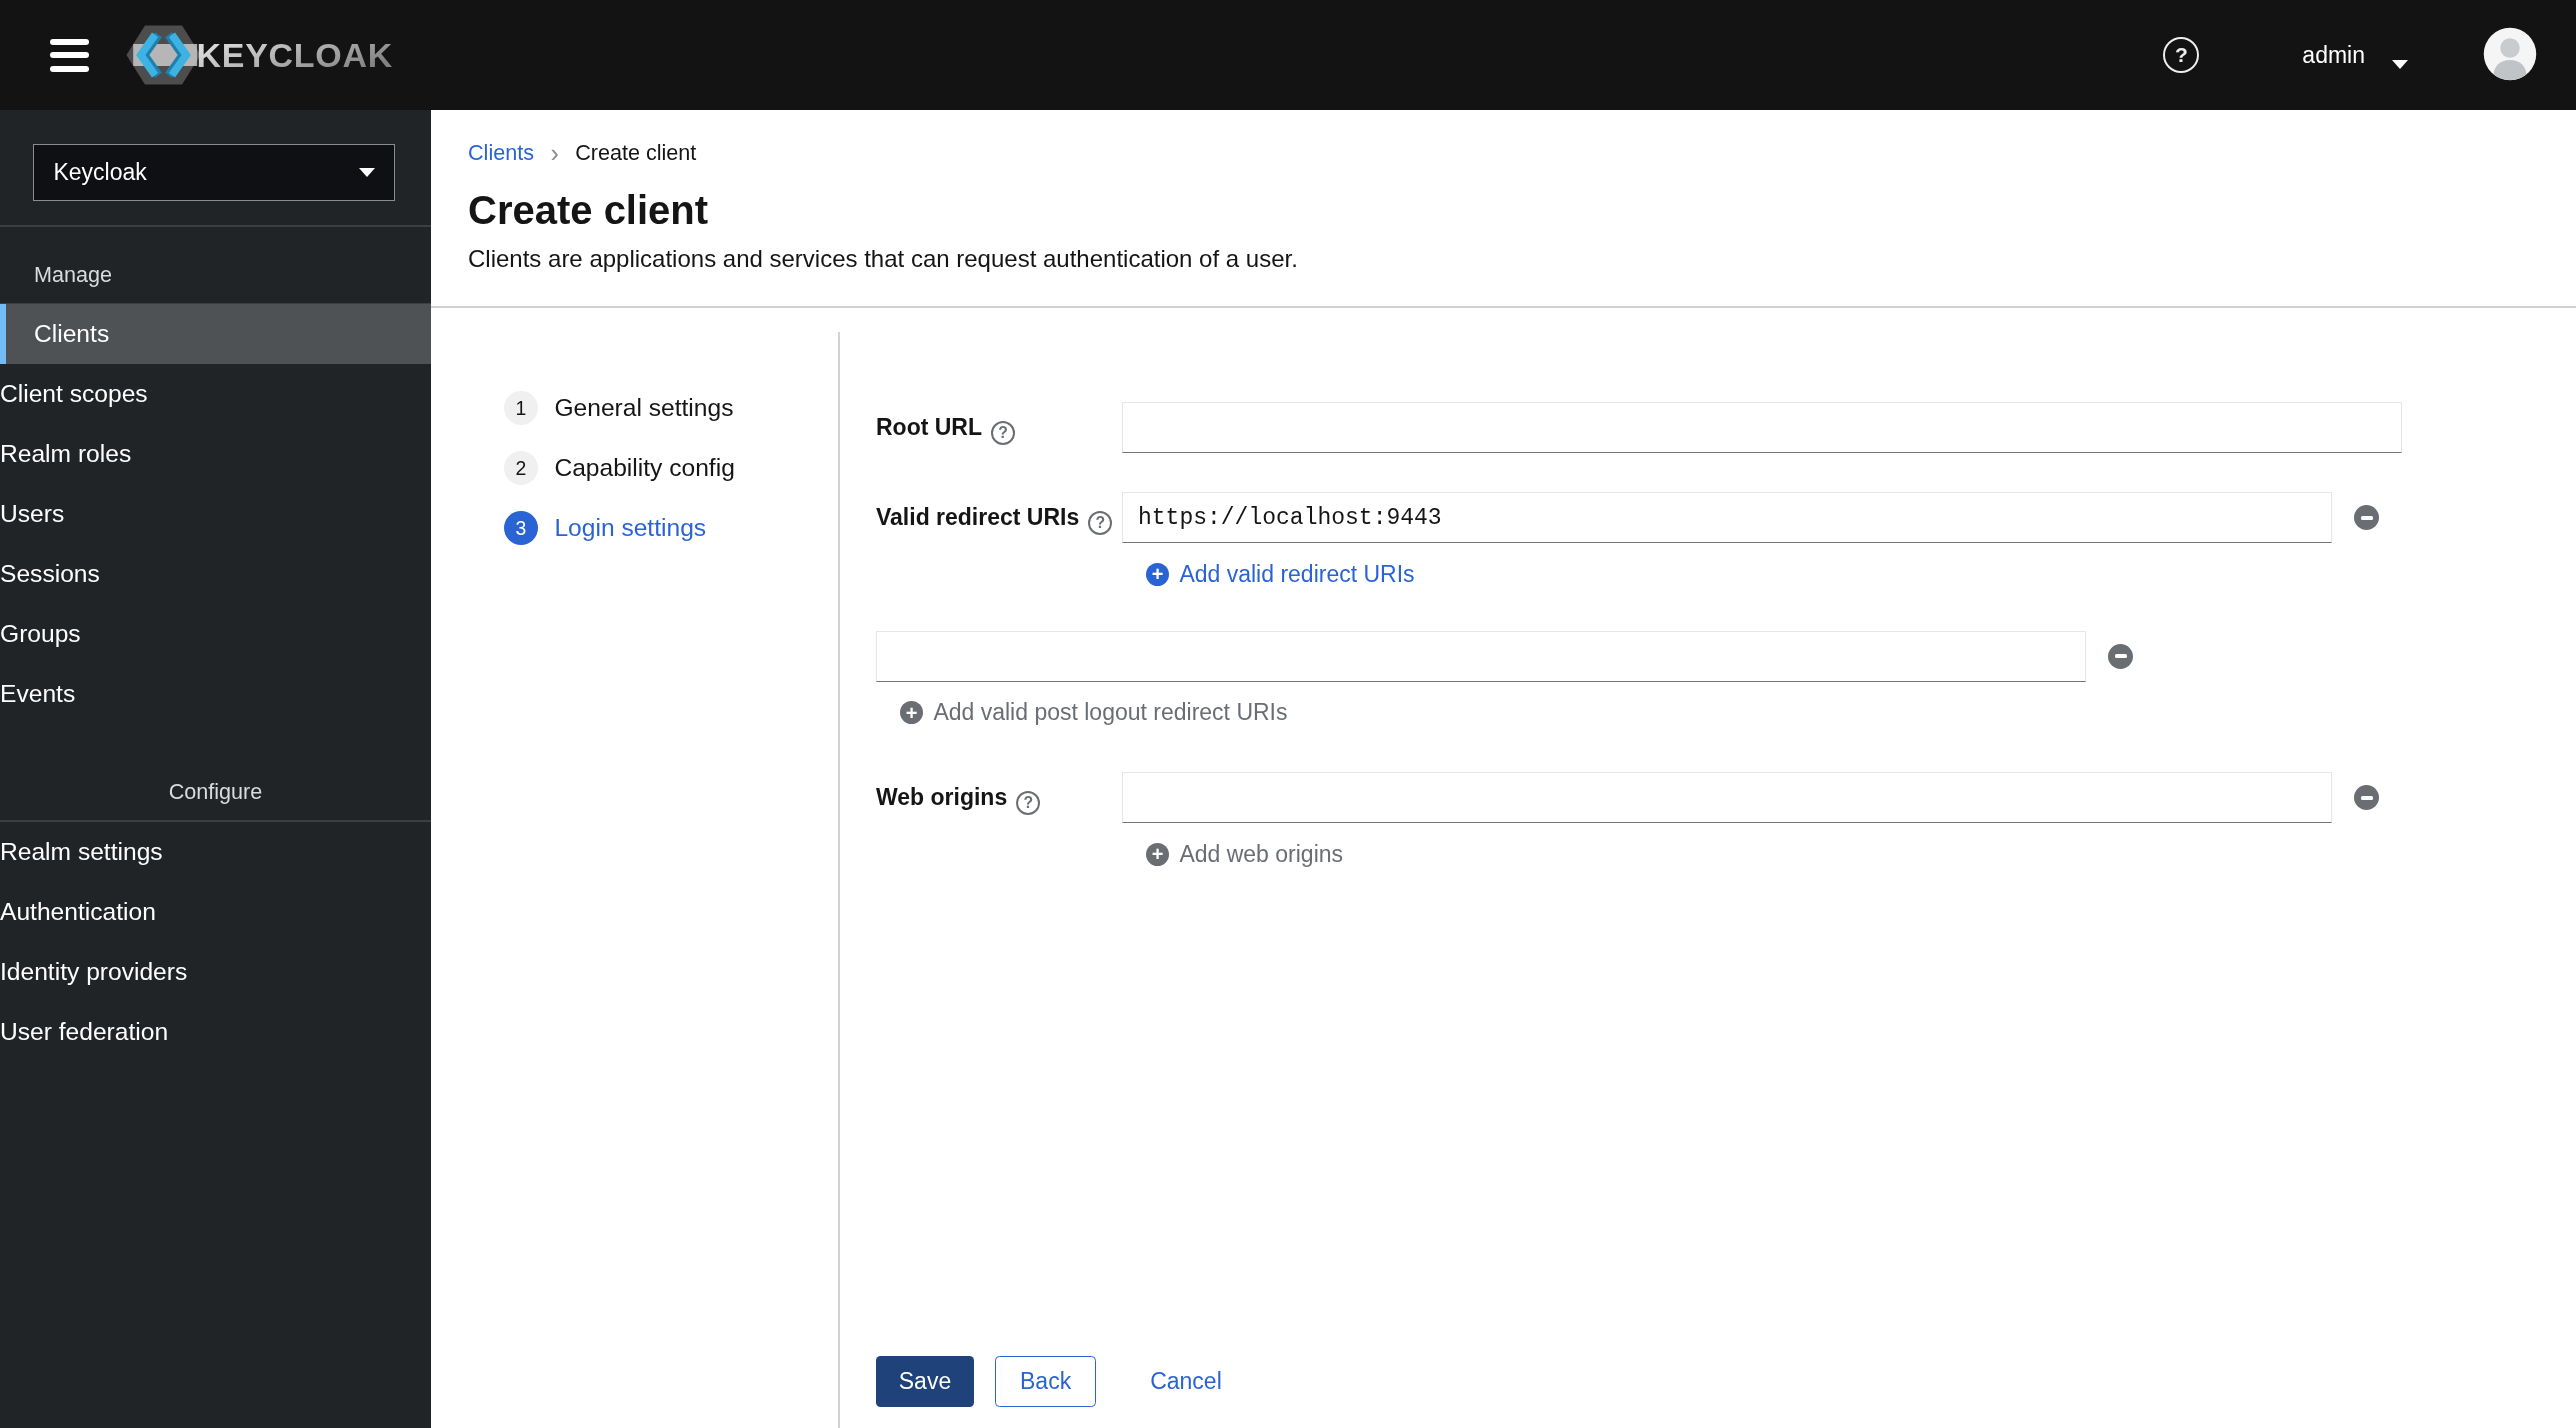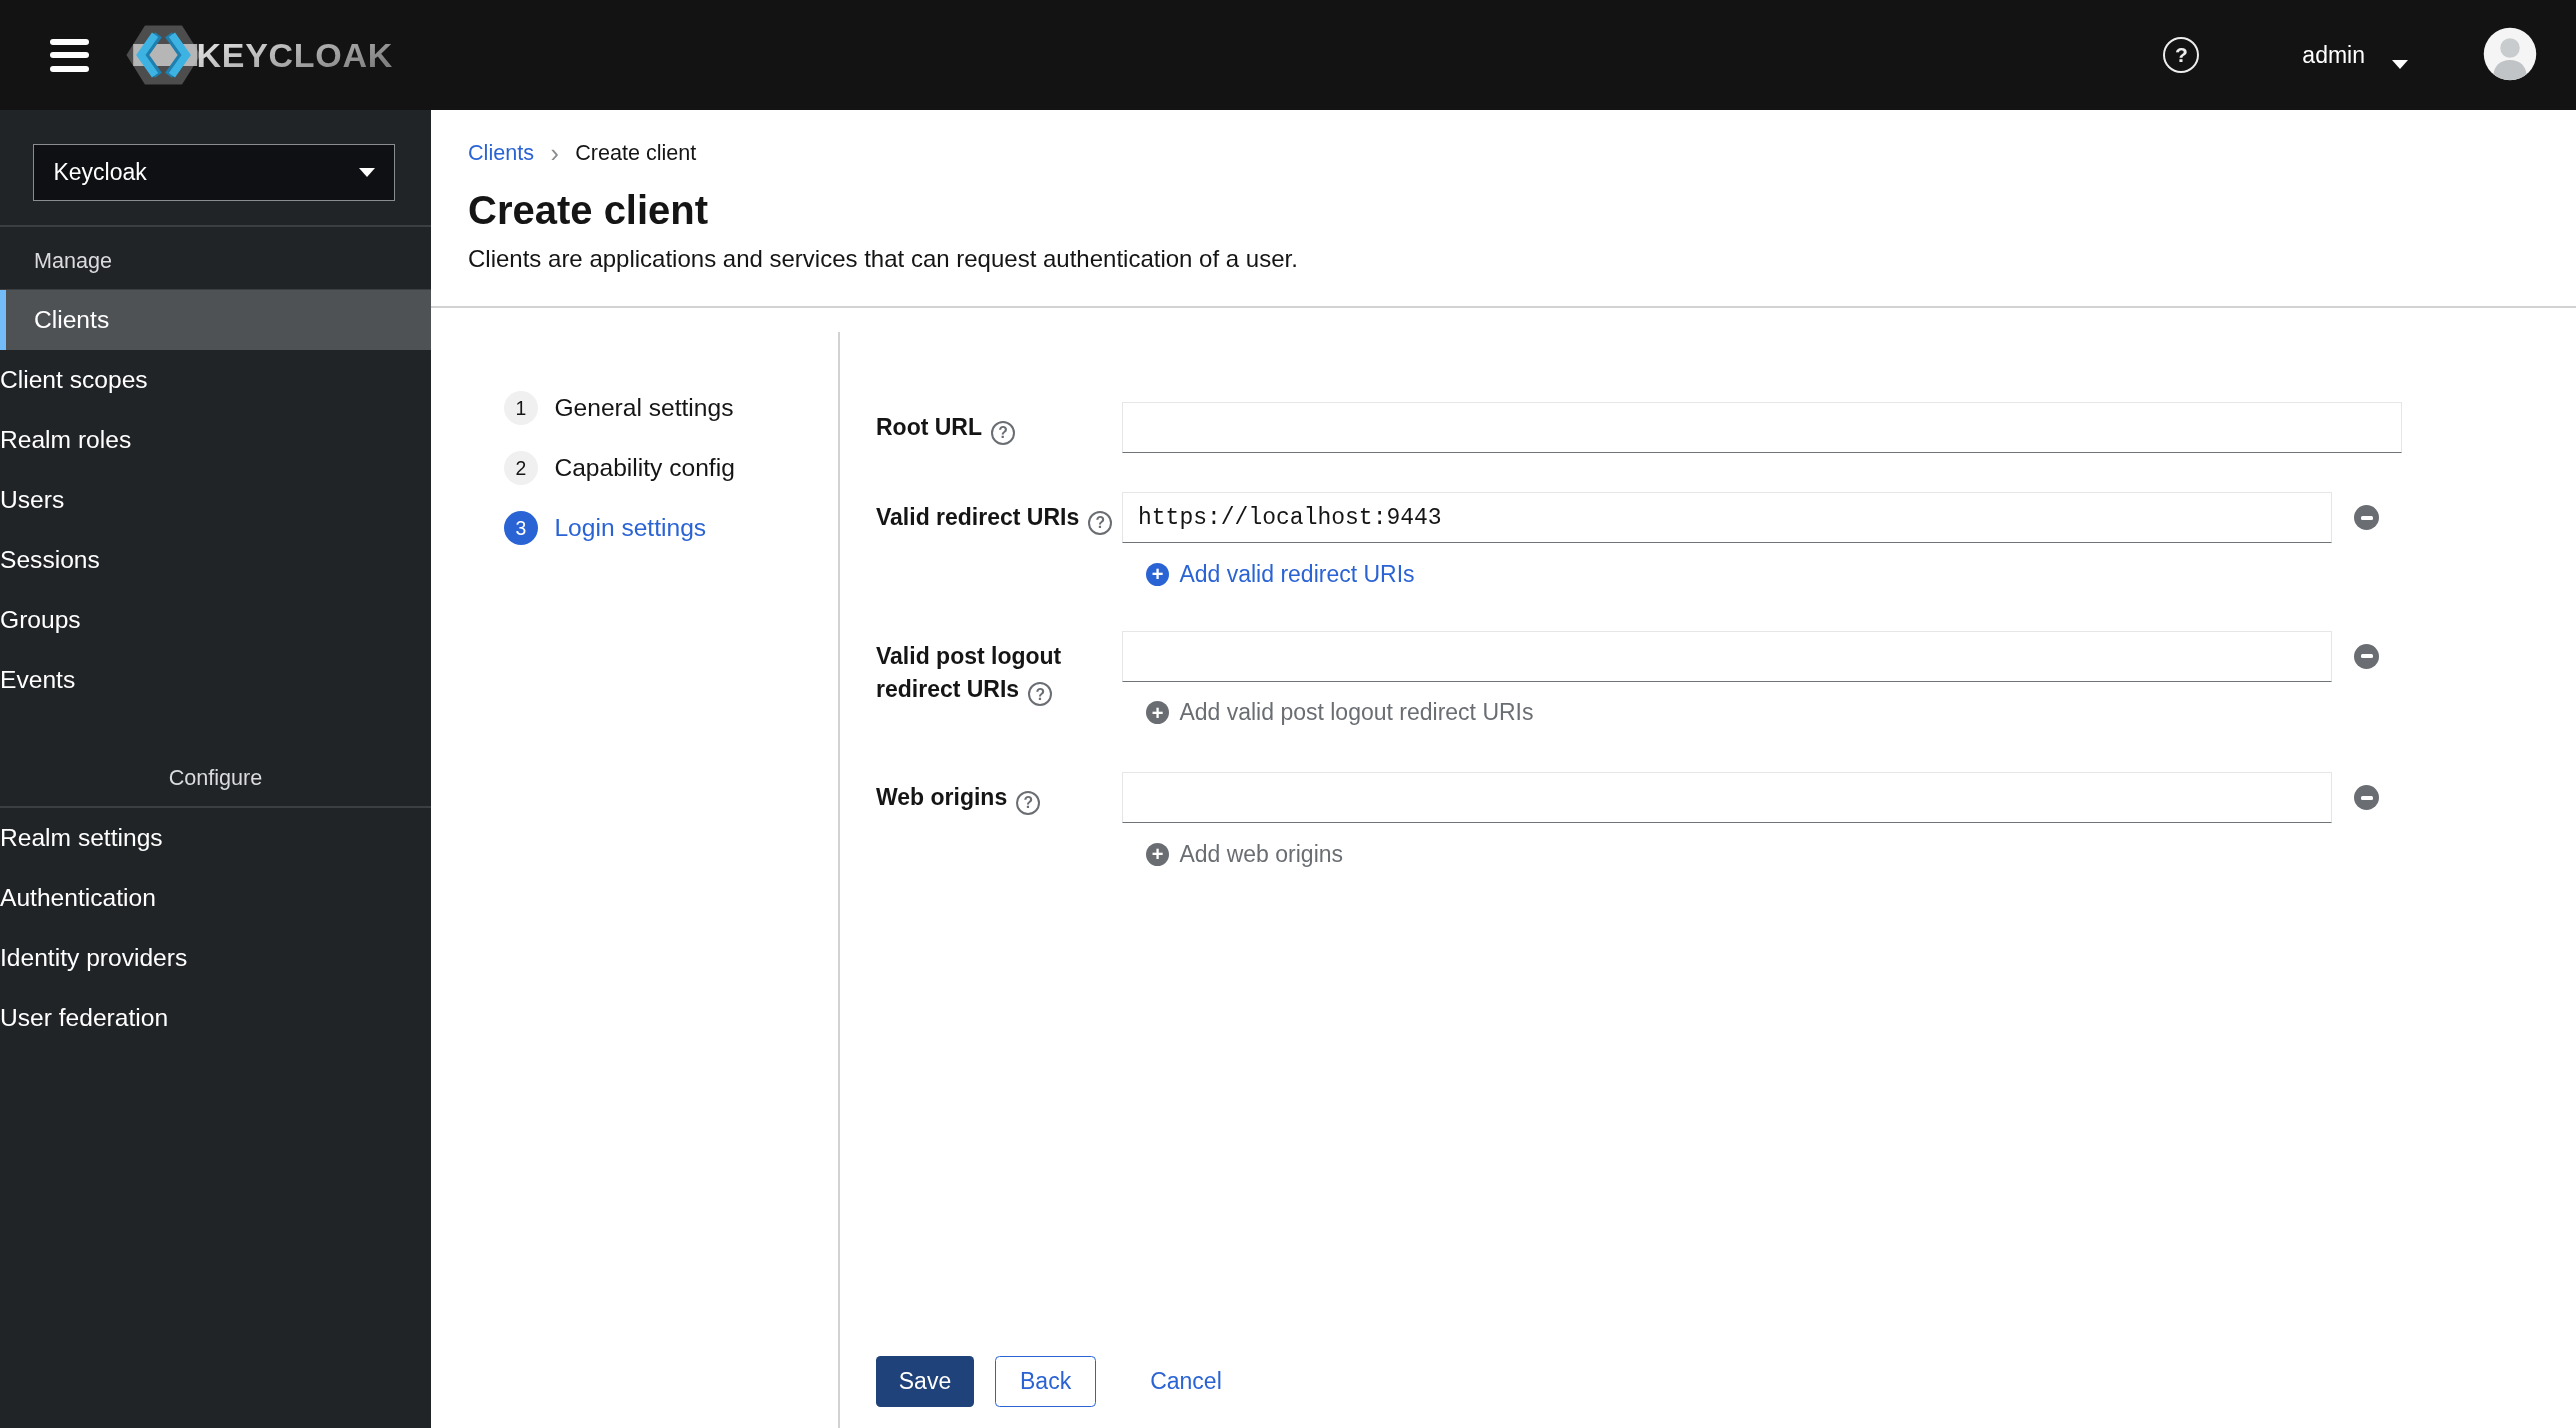--- a/index.html
+++ b/index.html
@@ -31,21 +31,21 @@
   .body-row{flex:1;display:flex;min-height:0;}
 
   
   .sidebar{width:431px;background:var(--sidebar-bg);flex:0 0 auto;display:flex;flex-direction:column;overflow:hidden;}
   .realm-select{margin:34px 36px 0 33px;height:57px;background:#0e1013;border:1.5px solid #8a8d90;
     display:flex;align-items:center;padding:0 19.4px;cursor:pointer;}
   .realm-select .realm-name{color:#fff;font-size:23px;flex:1;}
   .realm-select .caret{margin-left:0;}
   .side-divider{height:1.5px;background:#3c3f42;margin-top:24px;flex:0 0 auto;}
   .side-divider.tight{margin-top:0;}
-  .section-title{padding:21px 34px 15px;font-size:21.6px;color:#dadbdc;}
+  .section-title{padding:35px 34px 15px;font-size:21.6px;color:#dadbdc;}
   .section-title.second{padding-top:55px;text-align:center;}
   .nav{list-style:none;margin:0;padding:0;}
   .nav-item{height:60px;display:flex;align-items:center;font-size:24.6px;color:#fff;cursor:pointer;}
   .nav-item.active{background:var(--active-item-bg);border-left:6px solid var(--active-stripe);padding-left:28px;}
 
   
   .main{flex:1;background:#fff;display:flex;flex-direction:column;min-width:0;}
   .page-header{padding:30px 37px 33px 37px;border-bottom:2.2px solid var(--divider);flex:0 0 auto;}
   .breadcrumb{display:flex;align-items:center;font-size:21.6px;}
   .crumb-link{color:var(--accent);text-decoration:none;cursor:pointer;}
@@ -211,21 +211,20 @@
                   </button>
               </div>
               <button class="add-line">
                 <span class="plus-circle">+</span>
                 <span class="add-text">Add valid redirect URIs</span>
               </button>
             </div>
           </div>
 
           <div class="form-row mb4">
-            <div class="field-label"><span>Valid post logout redirect URIs</span><i class="help-q">?</i></div>
             <div class="control">
               <div class="input-line">
                 <input class="text-input w-uri" type="text" value="" style="">
                 <button class="minus-btn">
                     <span class="minus-bar"></span>
                   </button>
               </div>
               <button class="add-line disabled">
                 <span class="plus-circle">+</span>
                 <span class="add-text">Add valid post logout redirect URIs</span>

